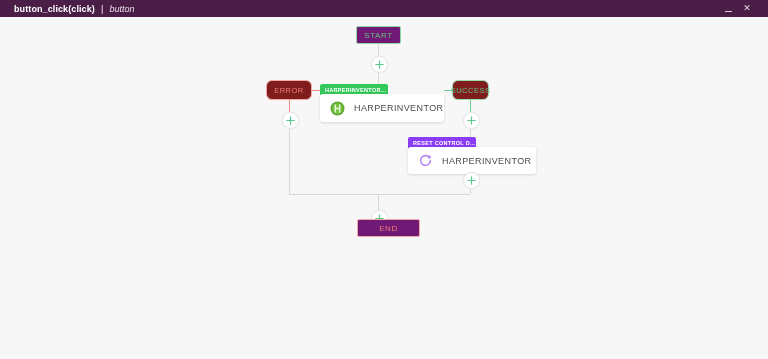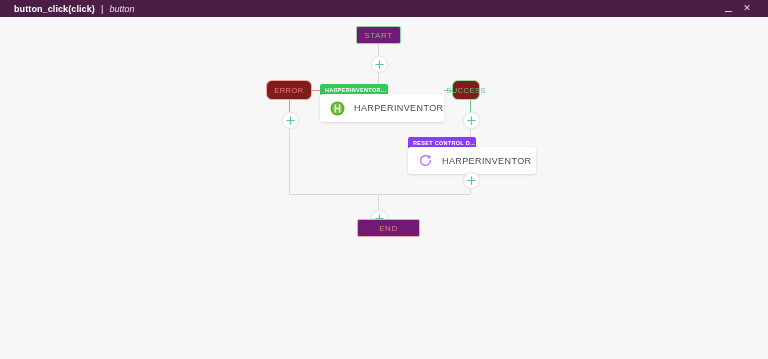--- a/index.html
+++ b/index.html
@@ -256,21 +256,21 @@
   <div class="branch branch-error" style="left:266px; top:63px; width:46px; height:20px;">
     <span>ERROR</span>
   </div>
 
   <div class="plus" style="left:282px; top:95px;">
     <svg width="9" height="9" viewBox="0 0 9 9">
       <path d="M4.5 0.8 V8.2 M0.8 4.5 H8.2" stroke="#5cc98a" stroke-width="1.2" stroke-linecap="round"></path>
     </svg>
   </div>
 
-  <div class="branch branch-success" style="left:452px; top:63px; width:28px; height:20px;">
+  <div class="branch branch-success" style="left:452px; top:63px; width:37px; height:20px;">
     <span>SUCCESS</span>
   </div>
 
   <div class="plus" style="left:463px; top:95px;">
     <svg width="9" height="9" viewBox="0 0 9 9">
       <path d="M4.5 0.8 V8.2 M0.8 4.5 H8.2" stroke="#5cc98a" stroke-width="1.2" stroke-linecap="round"></path>
     </svg>
   </div>
 
   <div class="node node-harper">

